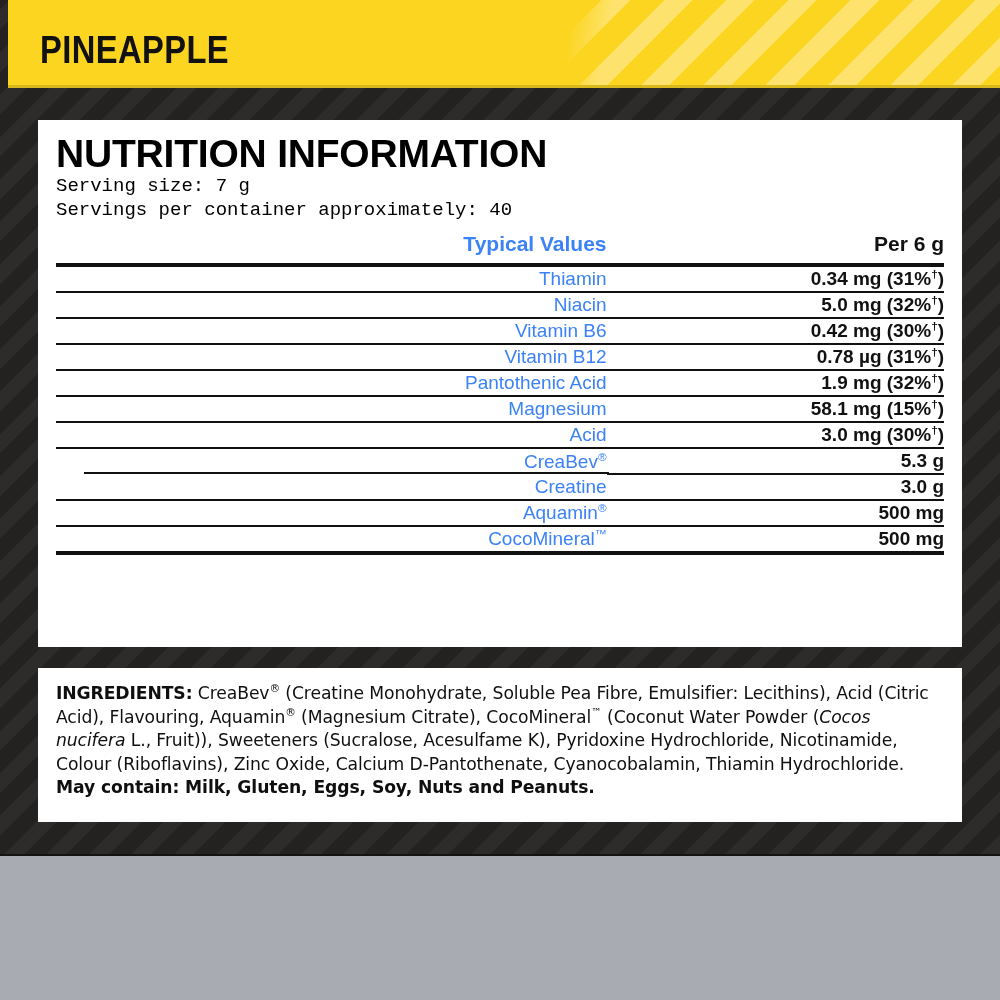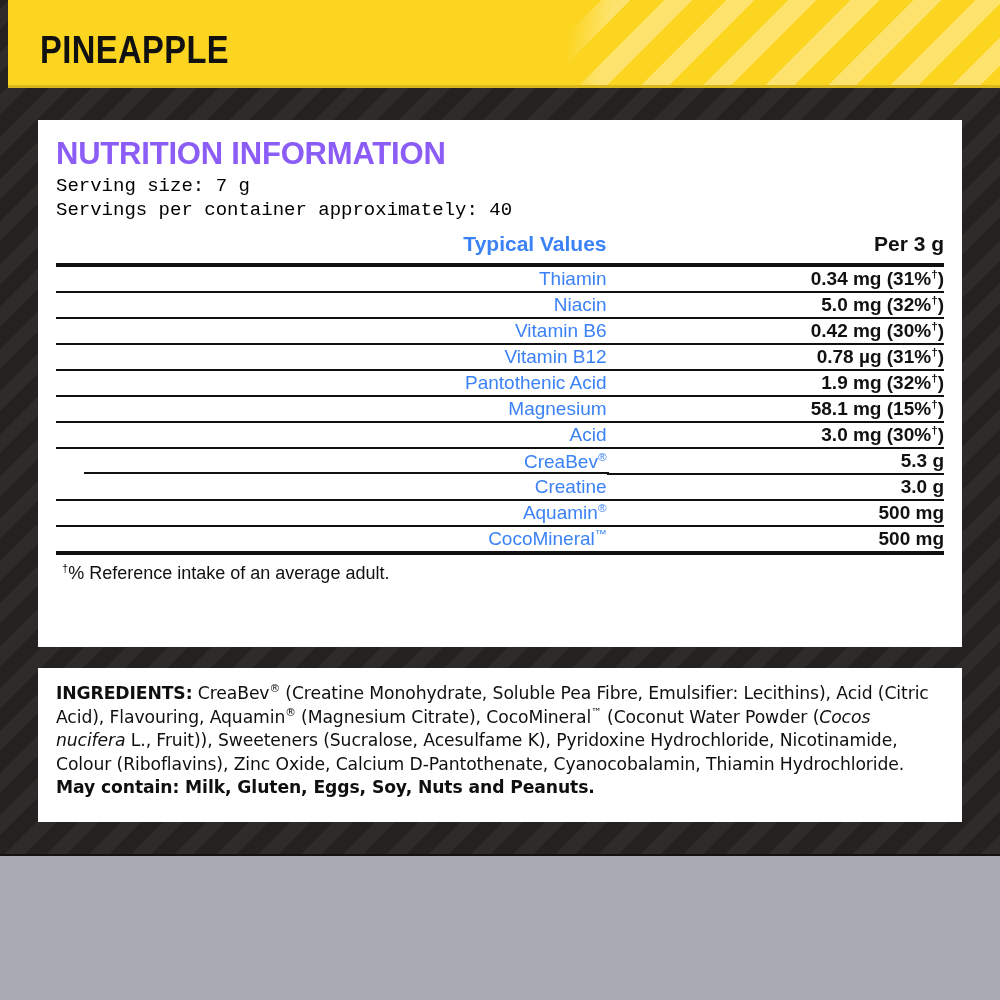--- a/index.html
+++ b/index.html
@@ -120,23 +120,23 @@
   #ingredients-card {
     left: 38px;
     top: 668px;
     width: 924px;
     height: 154px;
     padding: 14px 18px 10px 18px;
   }
 
   
   .nutrition-heading {
-    font-size: 31px;
+    font-size: 39px;
     font-weight: bold;
-    color: #8b5cf6;
+    color: #000000;
     letter-spacing: -0.2px;
     line-height: 36px;
     margin: 0 0 2px 0;
   }
   .serving-line {
     font-size: 19px;
     color: #000000;
     line-height: 24px;
     white-space: nowrap;
     font-family: Liberation Mono, monospace;
@@ -252,21 +252,21 @@
 
     <table class="nutri">
       <colgroup>
         <col style="width:62%">
         <col style="width:38%">
       </colgroup>
       <tbody id="nutri-body">
 
       <tr class="head-row rule-thick">
             <td class="row-label">Typical Values</td>
-            <td class="row-value">Per 3 g</td>
+            <td class="row-value">Per 6 g</td>
           </tr>
           <tr class="rule-thin">
             <td class="row-label">Thiamin</td>
             <td class="row-value">0.34 mg (31%<sup class="dag">†</sup>)</td>
           </tr>
           <tr class="rule-thin">
             <td class="row-label">Niacin</td>
             <td class="row-value">5.0 mg (32%<sup class="dag">†</sup>)</td>
           </tr>
           <tr class="rule-thin">
@@ -301,23 +301,20 @@
             <td class="row-label">Aquamin<sup class="reg">®</sup></td>
             <td class="row-value">500 mg</td>
           </tr>
           <tr class="rule-thick">
             <td class="row-label">CocoMineral<sup class="tm">™</sup></td>
             <td class="row-value">500 mg</td>
           </tr>
         </tbody>
     </table>
 
-    <div class="footnote">
-      <sup class="dag">†</sup><span>% Reference intake of an average adult.</span>
-    </div>
   </div>
 
   <div class="card" id="ingredients-card">
     <div class="ing-text">
       <b>INGREDIENTS:</b><span> CreaBev</span><sup class="reg">®</sup><span> (Creatine Monohydrate, Soluble Pea Fibre, Emulsifier: Lecithins), Acid (Citric Acid), Flavouring, Aquamin</span><sup class="reg">®</sup><span> (Magnesium Citrate), CocoMineral</span><sup class="tm">™</sup><span> (Coconut Water Powder (</span><i>Cocos nucifera</i><span> L., Fruit)), Sweeteners (Sucralose, Acesulfame K), Pyridoxine Hydrochloride, Nicotinamide, Colour (Riboflavins), Zinc Oxide, Calcium D-Pantothenate, Cyanocobalamin, Thiamin Hydrochloride. </span><b>May contain:</b><b> Milk, Gluten, Eggs, Soy, Nuts and Peanuts.</b>
     </div>
   </div>
 
   <div class="bottom-band"></div>
 

